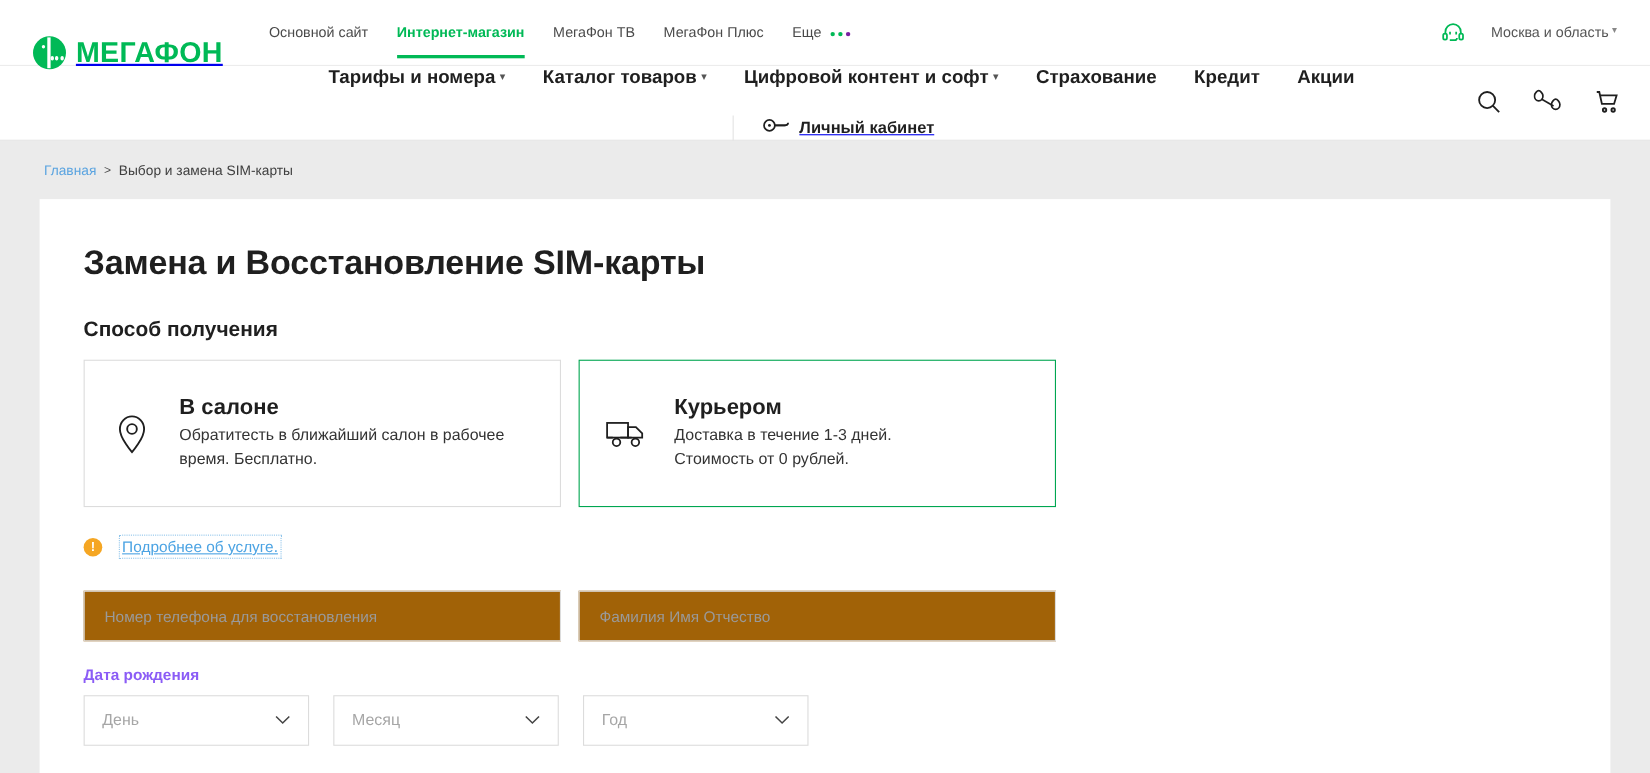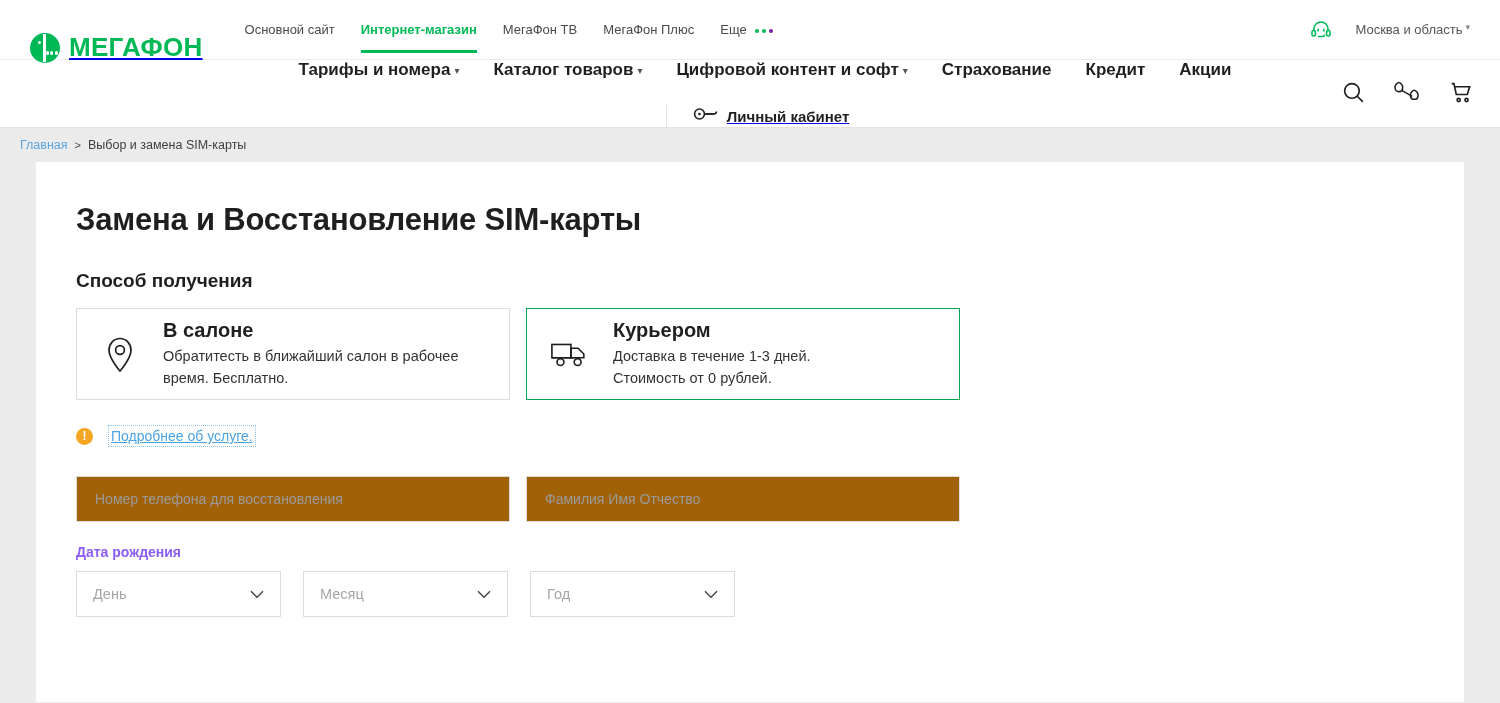--- a/index.html
+++ b/index.html
@@ -82,22 +82,22 @@
   .icon-btn { cursor: pointer; display: flex; align-items: center; }
   .account {
     border-left: 1px solid #e3e3e3;
     height: 68px; display: flex; align-items: center; gap: 8px;
     padding: 0 15px 0 26px; white-space: nowrap;
   }
   .account-label { font-size: 15px; font-weight: 700; color: #1f1f1f; }
 
   
   .breadcrumb {
-    height: 34px; display: flex; align-items: center;
-    padding-left: 20px; font-size: 12.5px; color: #3f3f3f;
+    height: 53px; display: flex; align-items: center;
+    padding-left: 40px; font-size: 12.5px; color: #3f3f3f;
     gap: 7px;
   }
   .breadcrumb a { color: #5ba4e0; text-decoration: none; }
   .breadcrumb .sep { color: #4a4a4a; font-size: 11px; }
 
   
   .card {
     margin: 0 36px 0 36px; background: #fff;
     min-height: 540px; padding: 40px 0 0 40px;
   }
@@ -107,21 +107,21 @@
   }
   h2.section-title {
     font-size: 19px; font-weight: 700; color: #1f1f1f; margin-bottom: 16px;
   }
   h2.section-title .req { color: #e8192c; }
   .section-desc { font-size: 12.5px; color: #3d3d3d; margin-bottom: 21px; }
 
   
   .options { display: flex; gap: 16px; margin-bottom: 26px; }
   .opt {
-    width: 434px; height: 92px; border: 1px solid #dcdcdc;
+    width: 434px; height: 134px; border: 1px solid #dcdcdc;
     background: #fff; display: flex; align-items: center;
     padding: 0 26px 0 22px; gap: 22px; cursor: pointer;
   }
   .opt.selected { border: 1px solid #00a651; }
   .opt-icon { flex: none; width: 42px; display: flex; justify-content: center; }
   .opt-title { font-size: 20px; font-weight: 700; color: #1f1f1f; margin-bottom: 4px; }
   .opt-desc { font-size: 14.5px; color: #333; line-height: 1.45; }
 
   
   .info-row { display: flex; align-items: center; gap: 16px; margin-bottom: 30px; }

